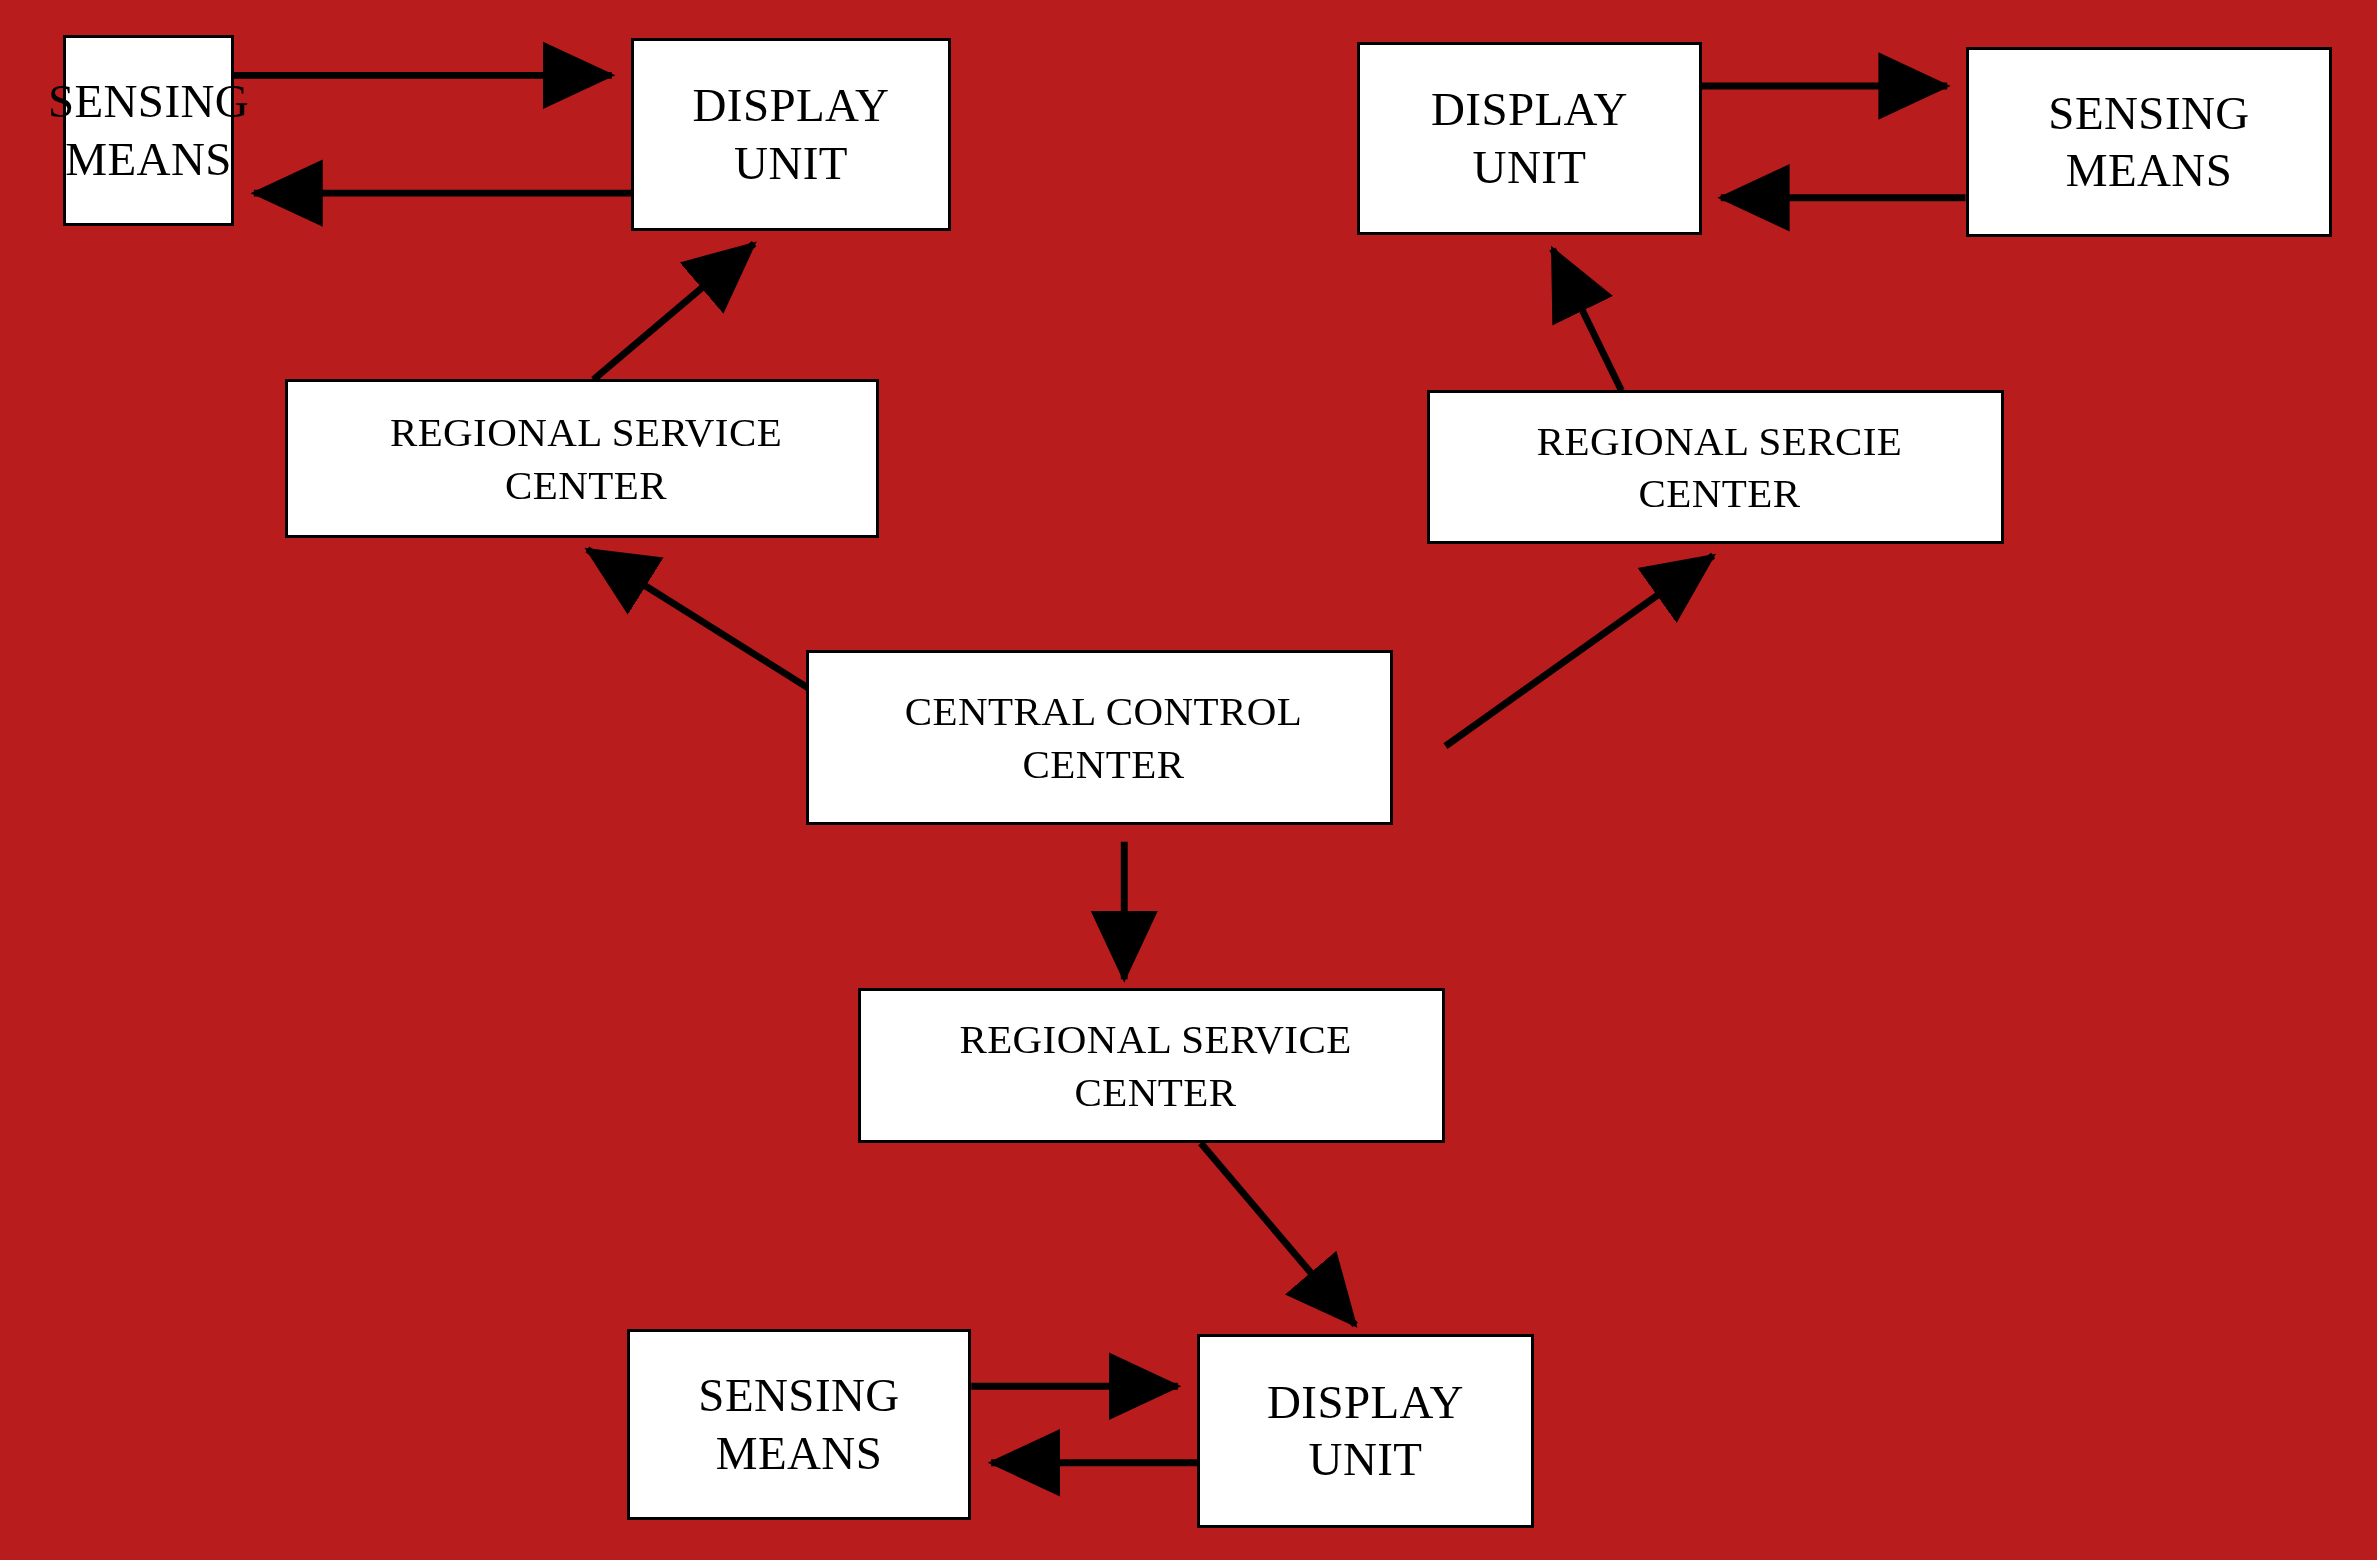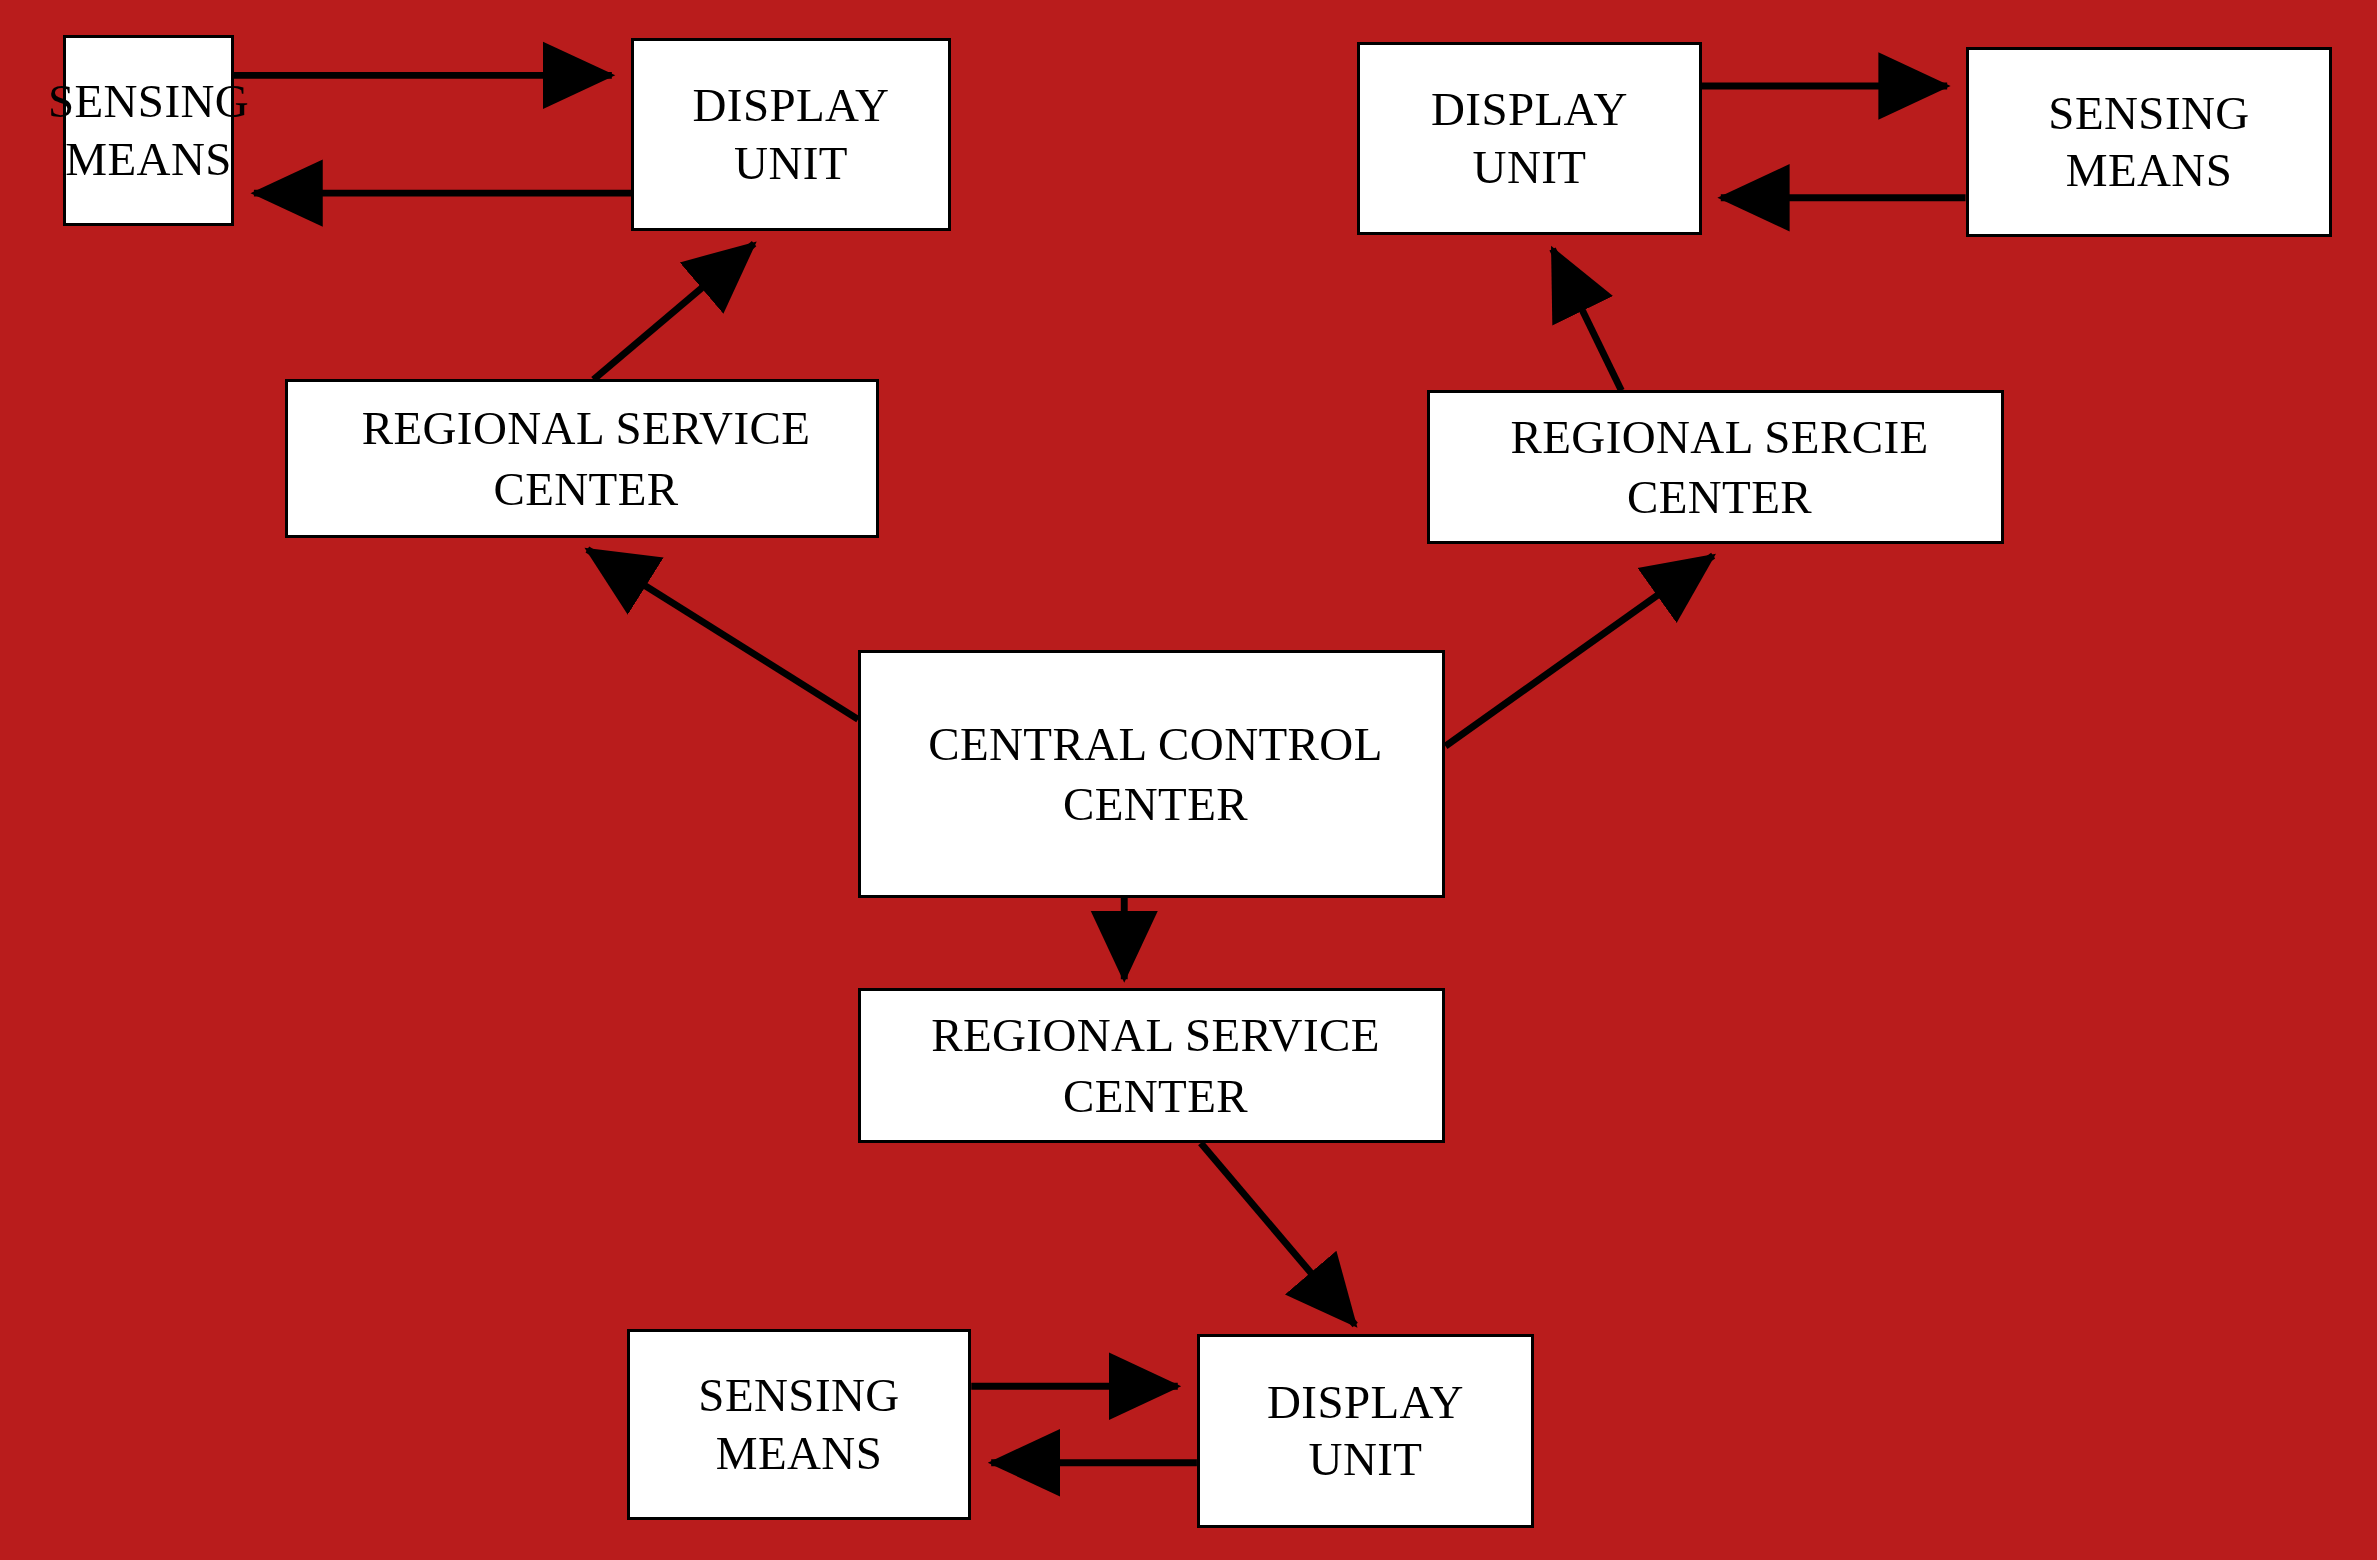--- a/index.html
+++ b/index.html
@@ -38,21 +38,21 @@
   }
   .node .label {
     display: block;
     font-size: 47px;
     line-height: 1.22;
     letter-spacing: 0.4px;
     white-space: pre-line;
     padding: 0 7.6px;
   }
   .node.wide .label {
-    font-size: 47px;
+    font-size: 41px;
     line-height: 1.28;
     margin-left: 8px;
   }
 </style>
 </head>
 <body>
 
 <div id="canvas">
 
   <svg id="edges" viewBox="0 0 3108 2040" width="2377" height="1561" xmlns="http://www.w3.org/2000/svg">
@@ -134,21 +134,21 @@
   <div class="node wide" style="left:285px; top:379px; width:594px; height:159px;">
     <span class="label">REGIONAL SERVICE
 CENTER</span>
   </div>
 
   <div class="node wide" style="left:1427px; top:390px; width:577px; height:154px;">
     <span class="label">REGIONAL SERCIE
 CENTER</span>
   </div>
 
-  <div class="node wide" style="left:858px; top:650px; width:587px; height:248px;">
+  <div class="node wide" style="left:806px; top:650px; width:587px; height:175px;">
     <span class="label">CENTRAL CONTROL
 CENTER</span>
   </div>
 
   <div class="node wide" style="left:858px; top:988px; width:587px; height:155px;">
     <span class="label">REGIONAL SERVICE
 CENTER</span>
   </div>
 
   <div class="node" style="left:627px; top:1329px; width:344px; height:191px;">

